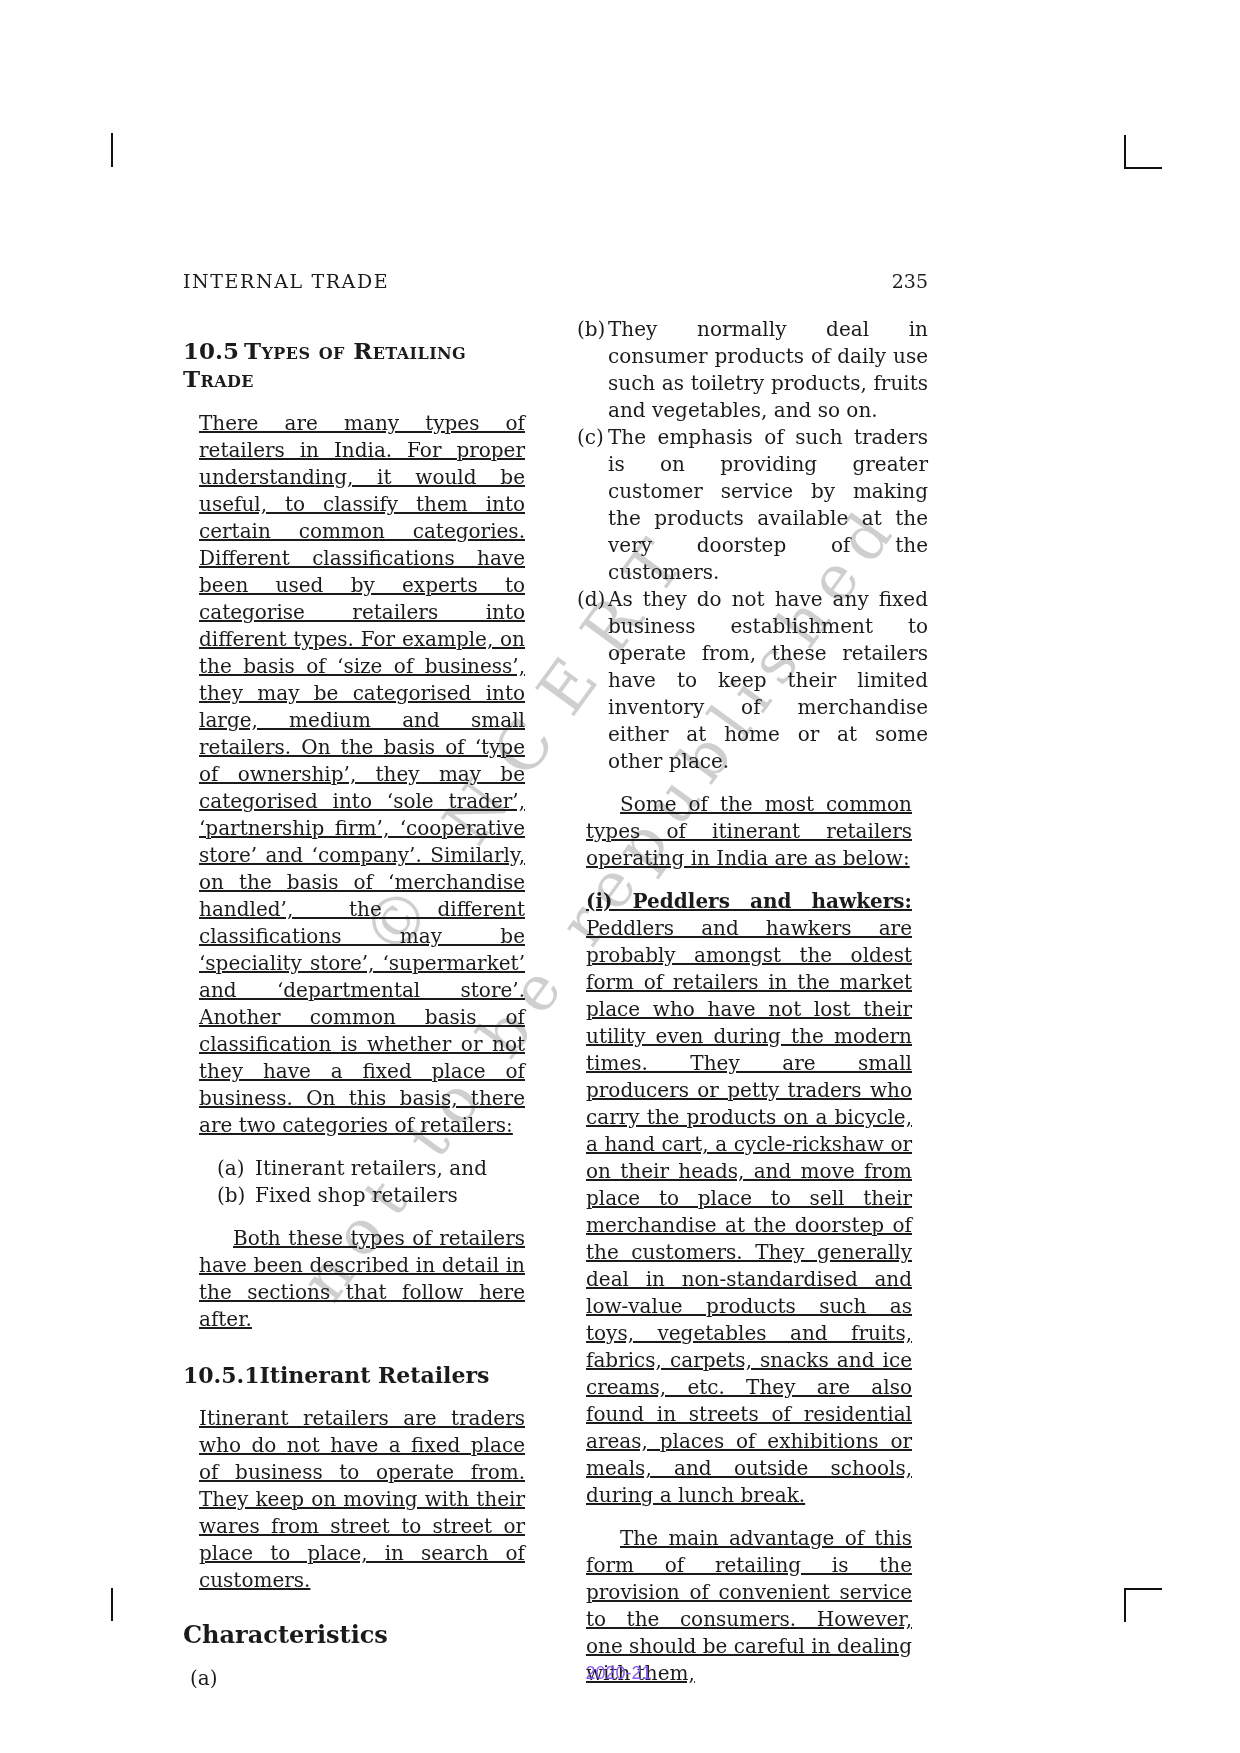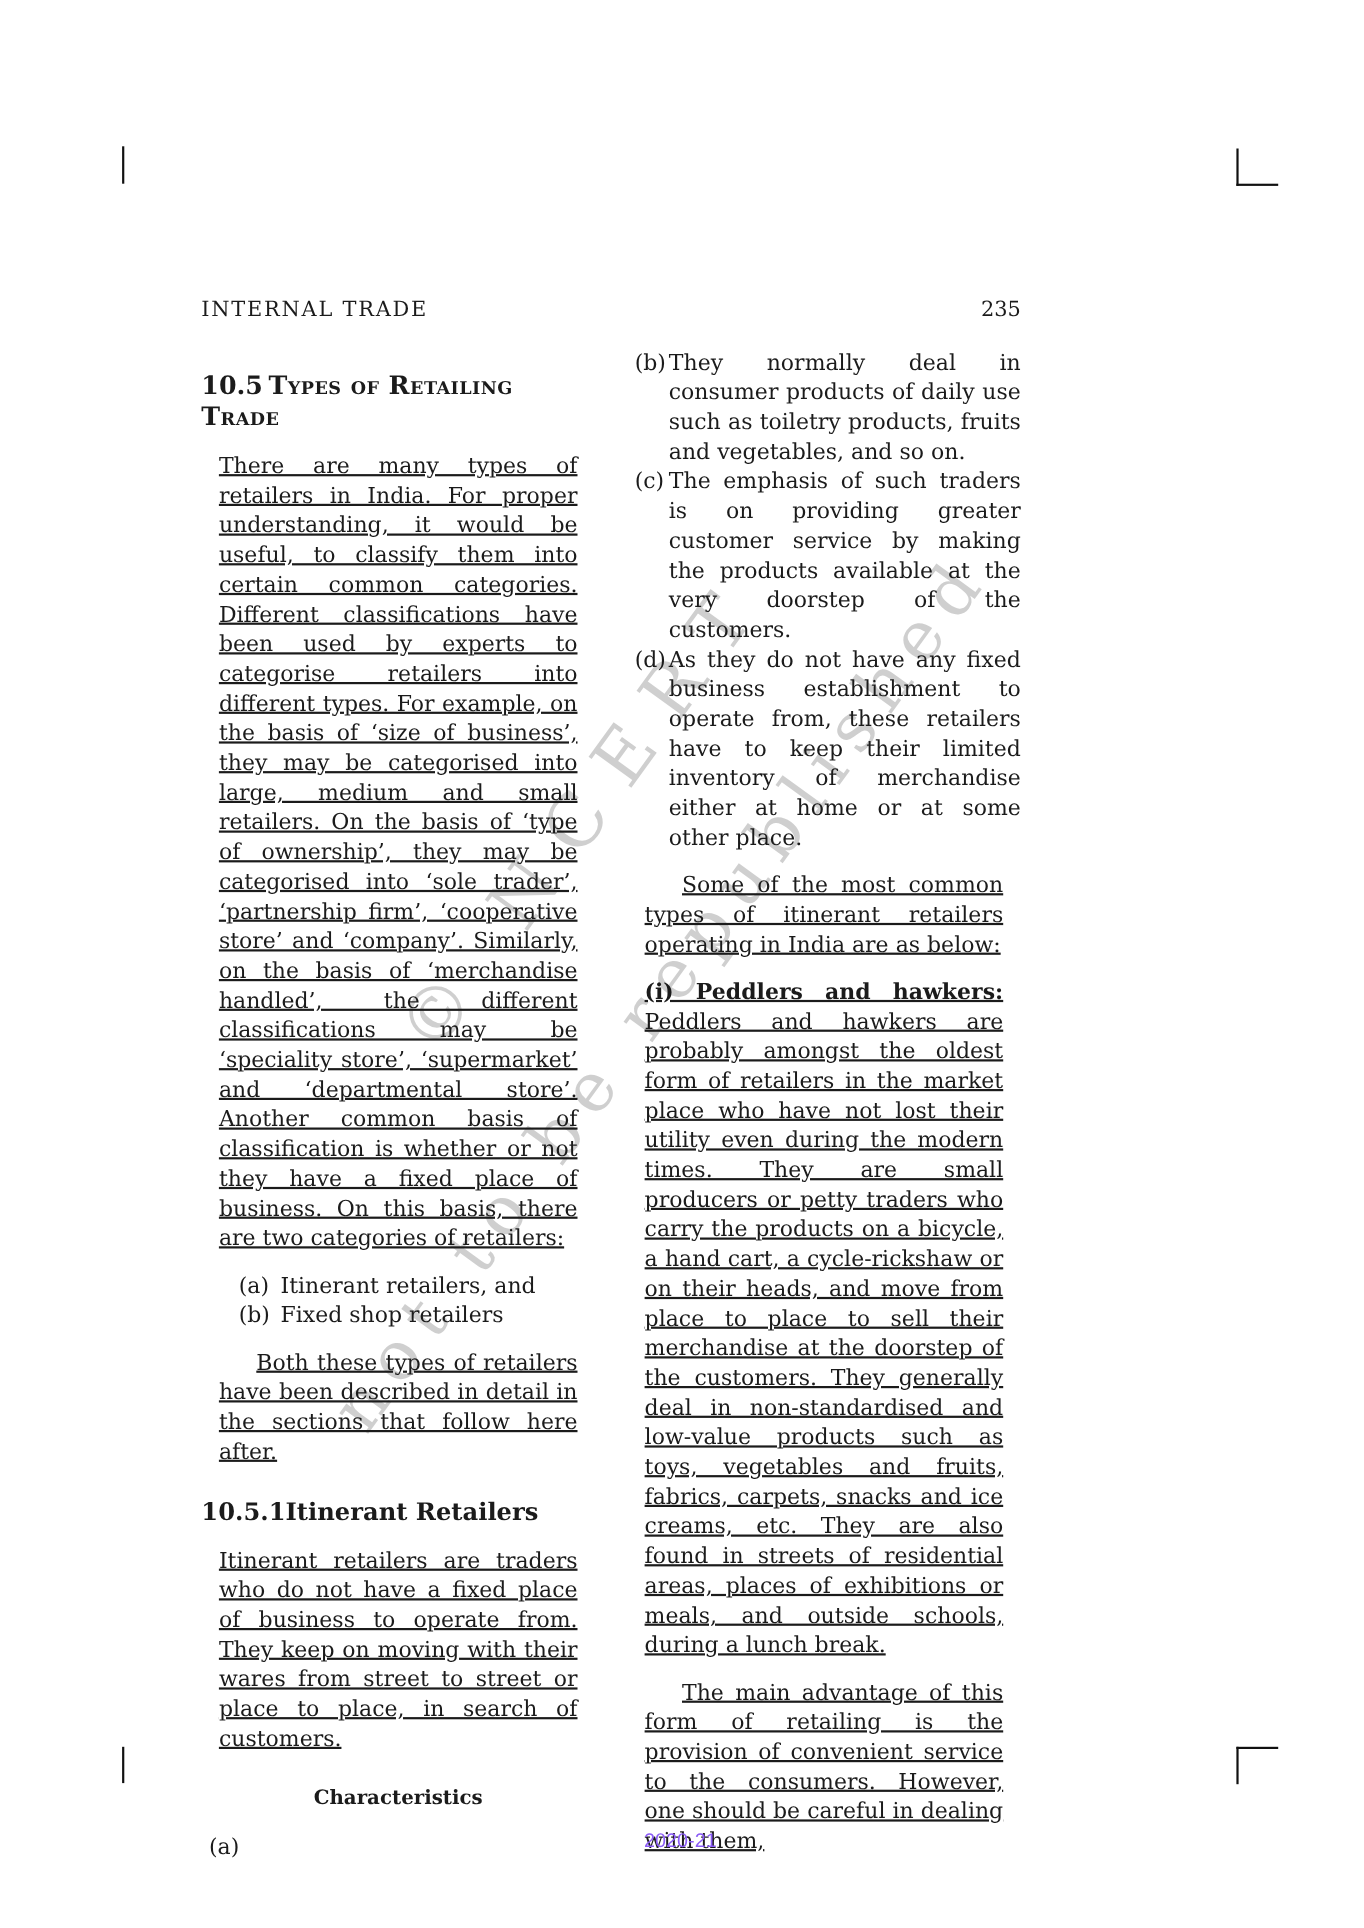--- a/index.html
+++ b/index.html
@@ -35,21 +35,21 @@
   .header-title { letter-spacing:1.6px; }
   .columns { display:flex; gap:29px; margin-top:24px; }
   .col { width:358px; font-size:20px; line-height:27px; text-align:justify; }
   p { margin:16px;text-decoration:underline; }
   .ind { text-indent:34px; }
   .sec-h { margin:21px 0 17px 0; font-size:23px; line-height:28px; font-weight:bold; text-align:left; }
   .sec-num { margin-right:5px; }
   .smallcaps { font-variant:small-caps; letter-spacing:0.4px; }
   .sub-h { margin:29px 0 16px 0; font-size:22px; line-height:27px; font-weight:bold; text-align:left; }
   .sub-num { }
-  .char-h { margin:27px 0 17px 0; font-size:18px; font-weight:bold; text-align:center; }
+  .char-h { margin:27px 0 17px 0; font-size:24px; font-weight:bold; text-align:left; }
   .li { display:flex; padding-left:34px; }
   .li .m { flex:0 0 38px; }
   .li .t { flex:1; text-align:left; }
   .char { display:flex; }
   .char .m { flex:0 0 38px; padding-left:7px; box-sizing:border-box; }
   .char .t { flex:1; text-align:justify; }
   .bold { font-weight:bold; }
   .footer {
     position:absolute; left:0; top:1663px; width:1237px;
     text-align:center; font-family:"Liberation Sans", sans-serif;

